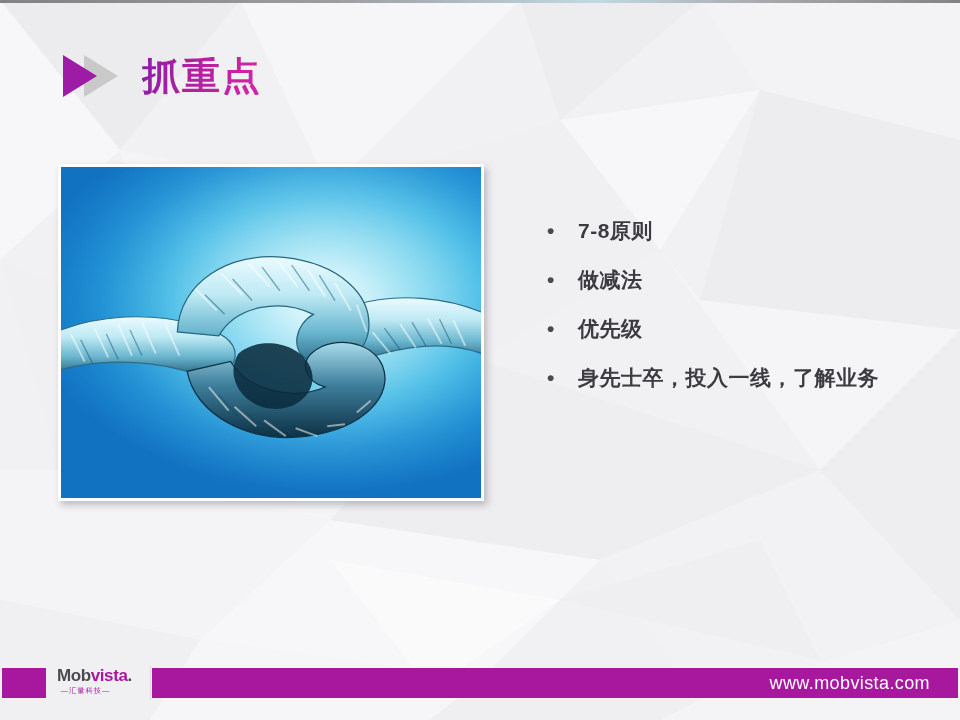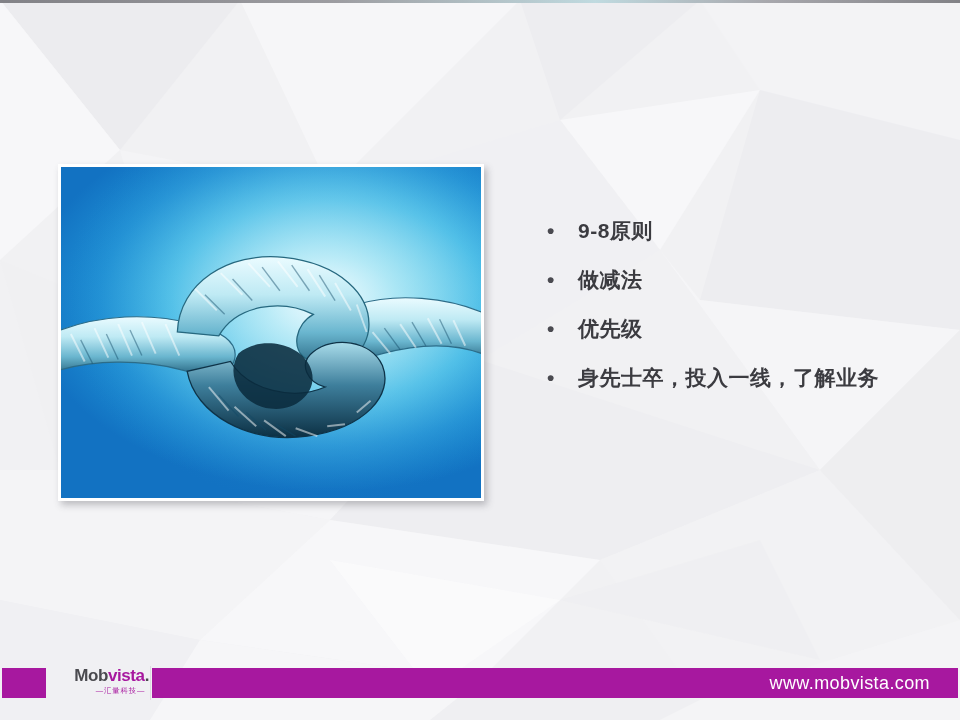--- a/index.html
+++ b/index.html
@@ -156,21 +156,21 @@
     font-size: 18px;
     color: #ffffff;
     letter-spacing: .4px;
     line-height: 22px;
   }
   .logo {
     position: absolute;
     left: 57px;
     top: 666px;
     width: 92px;
-    text-align: right;
+    text-align: left;
   }
   .logo-main {
     font-size: 17px;
     font-weight: bold;
     letter-spacing: -.4px;
     line-height: 19px;
     color: #4a4a4f;
     white-space: nowrap;
   }
   .logo-main .vista { color: #a7189f; }
@@ -218,20 +218,27 @@
     <polygon points="820,470 960,330 960,620" fill="#eeeef0"></polygon>
     <polygon points="0,600 200,640 150,720 0,720" fill="#f0f0f3"></polygon>
     <polygon points="200,640 480,680 430,720 150,720" fill="#f6f6f8"></polygon>
     <polygon points="700,700 960,620 960,720 660,720" fill="#f4f4f6"></polygon>
     <polygon points="330,560 560,600 430,690" fill="#fafafb" opacity=".85"></polygon>
     <polygon points="560,600 760,540 820,660" fill="#eeeef1" opacity=".7"></polygon>
   </svg>
 
   <div class="top-edge"></div>
 
+  <div class="title-row">
+    <span class="tri-icon">
+      <span class="tri tri-gray"></span>
+      <span class="tri tri-purple"></span>
+    </span>
+    <span class="title-text">抓重点</span>
+  </div>
 
   <div class="photo-frame">
     <div class="photo">
       <svg viewBox="0 0 426 337" preserveAspectRatio="none">
         <defs>
           <linearGradient id="ropeL" x1="0" y1="0" x2="0" y2="1">
             <stop offset="0%" stop-color="#eafbff"></stop>
             <stop offset="35%" stop-color="#bfeaf4"></stop>
             <stop offset="70%" stop-color="#6ab6cf"></stop>
             <stop offset="100%" stop-color="#2b6a85"></stop>
@@ -307,21 +314,21 @@
             <path d="M356 158 l14 24"></path>
             <path d="M384 155 l12 25"></path>
         </g>
       </svg>
     </div>
   </div>
 
   <div class="bullets">
     <div class="bullet-item">
       <span class="bullet-dot">•</span>
-      <span class="bullet-text">9-8原则</span>
+      <span class="bullet-text">7-8原则</span>
     </div>
     <div class="bullet-item">
       <span class="bullet-dot">•</span>
       <span class="bullet-text">做减法</span>
     </div>
     <div class="bullet-item">
       <span class="bullet-dot">•</span>
       <span class="bullet-text">优先级</span>
     </div>
     <div class="bullet-item">

